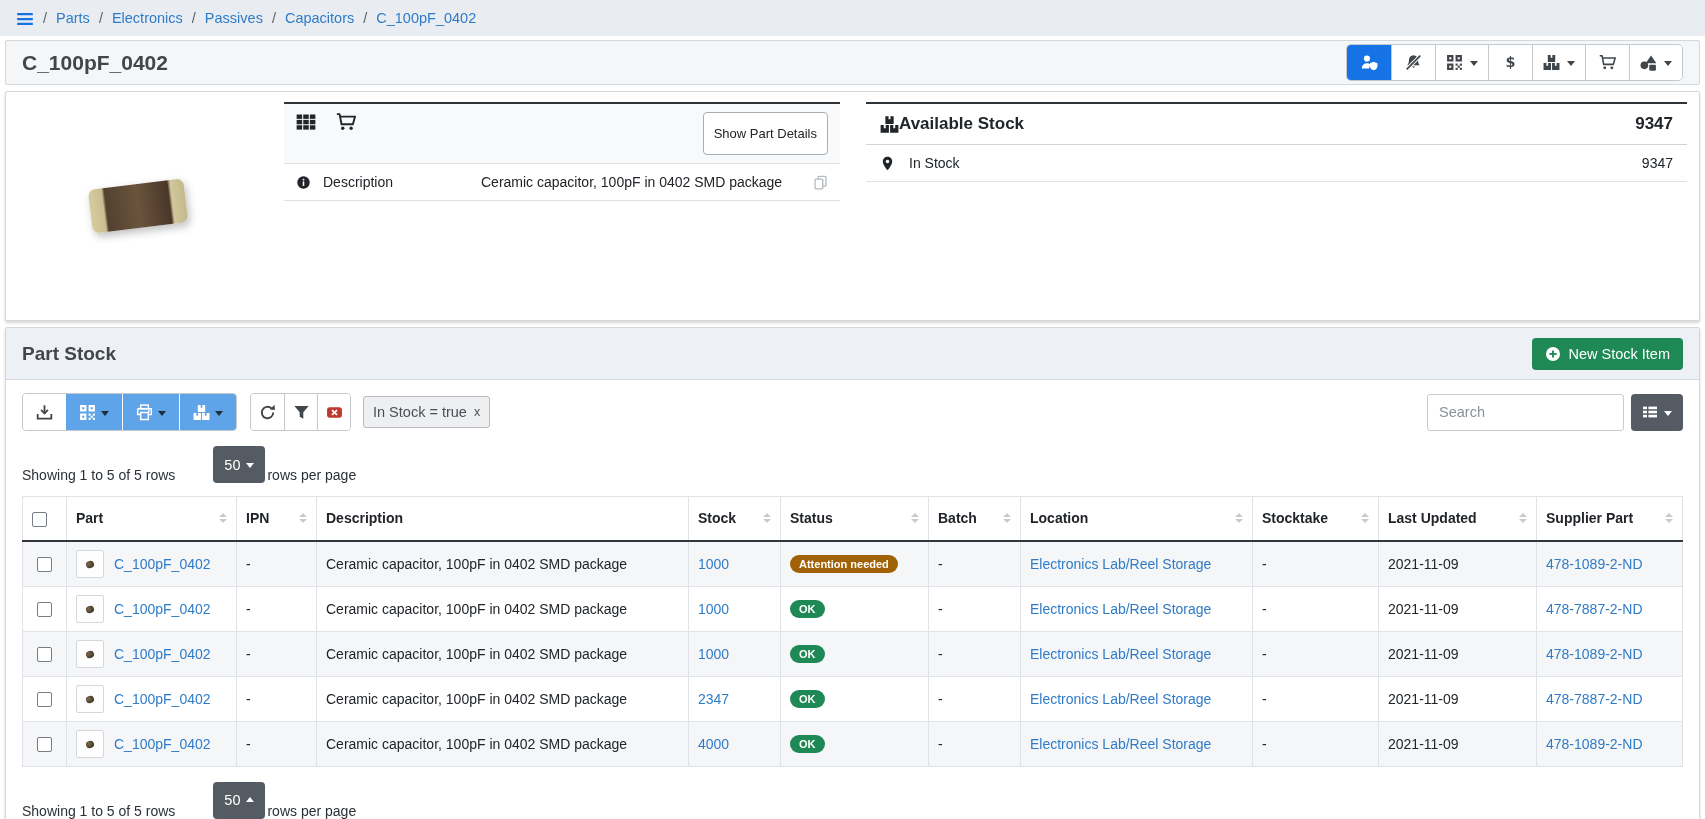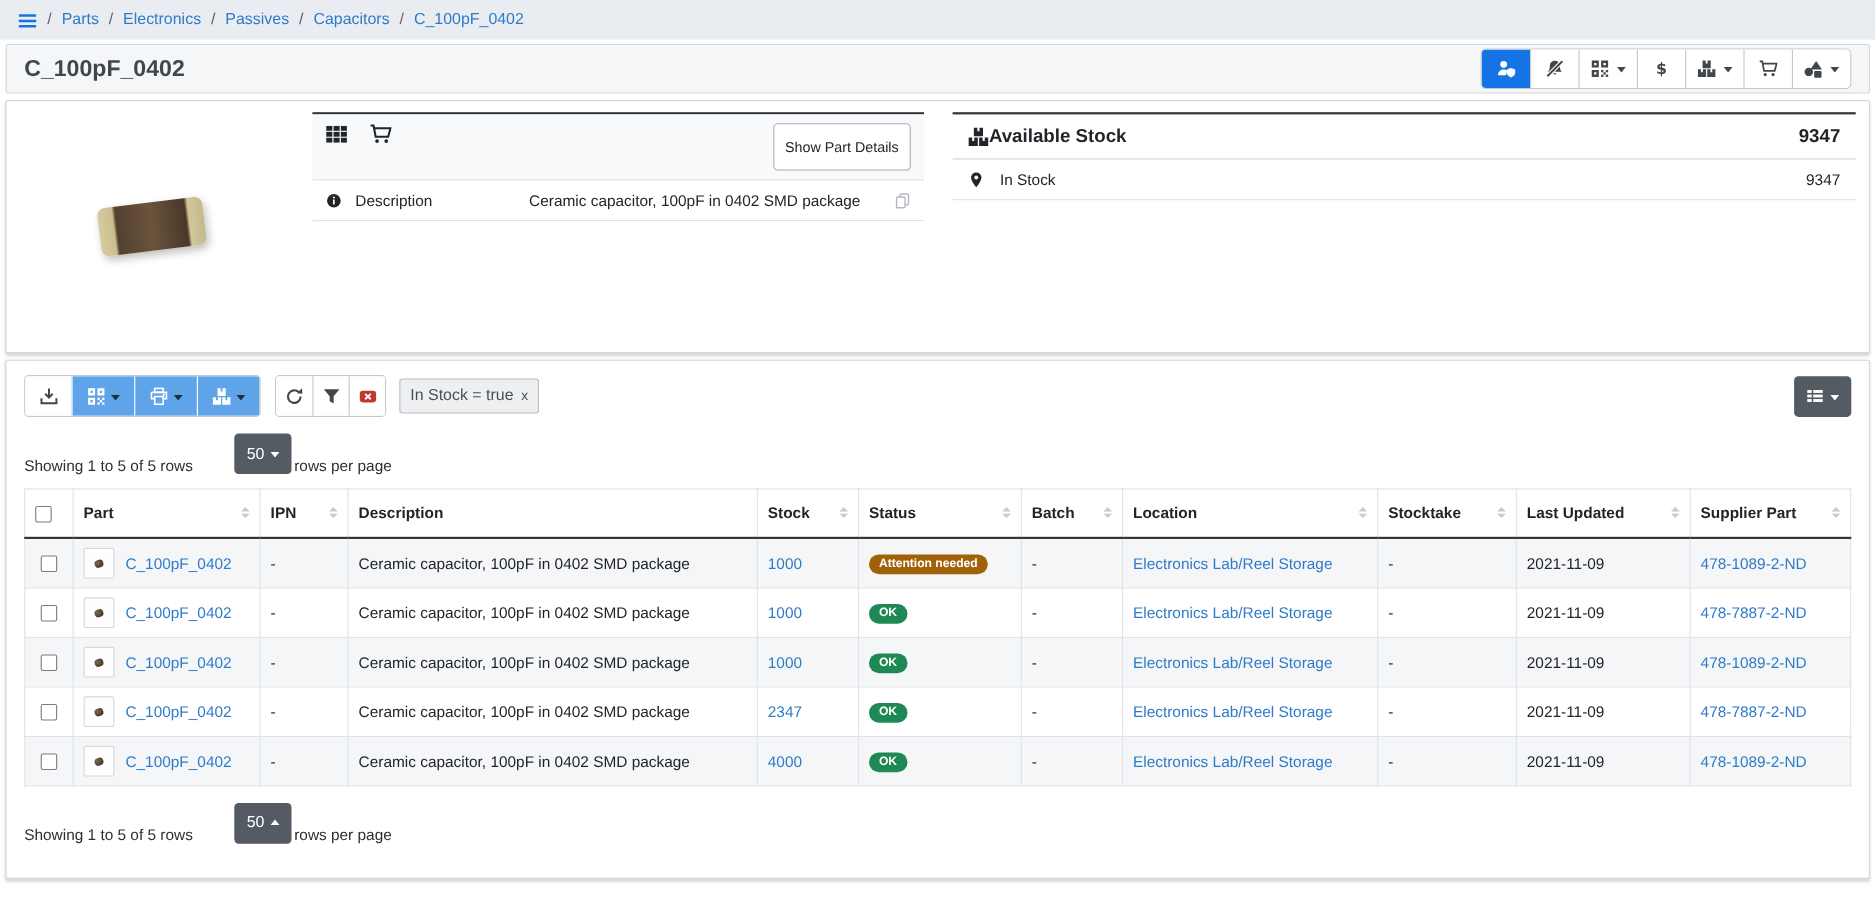--- a/index.html
+++ b/index.html
@@ -337,20 +337,33 @@
             </svg>
           </span>
           <span>In Stock</span>
           <span class="val">9347</span>
         </div>
       </div>
   </div>
 </div>
 
 <div class="card">
+  <div class="section-header">
+    <div class="section-title">Part Stock</div>
+    <button class="green-btn">
+      <span id="plus-icon">
+          <svg viewBox="0 0 16 16">
+            <circle cx="8" cy="8" r="7" fill="#fff"></circle>
+            <line x1="8" y1="4.4" x2="8" y2="11.6" stroke="#1e8955" stroke-width="1.9"></line>
+            <line x1="4.4" y1="8" x2="11.6" y2="8" stroke="#1e8955" stroke-width="1.9"></line>
+          </svg>
+        </span>
+      <span>New Stock Item</span>
+    </button>
+  </div>
 
   <div class="section-body">
     <div class="table-toolbar">
       <div class="btn-group2" id="toolbar-left">
           <div class="tb-btn">
             <span>
               <svg viewBox="0 0 16 16" fill="none" stroke="currentColor" stroke-width="1.7">
                 <line x1="8" y1="1.2" x2="8" y2="8.6"></line>
                 <polyline points="4.8,5.6 8,8.9 11.2,5.6"></polyline>
                 <path d="M1.6 9.4v4.4h12.8V9.4"></path>
@@ -416,20 +429,21 @@
                 <line x1="10.4" y1="5.7" x2="5.6" y2="10.3" stroke="#fff" stroke-width="1.6"></line>
               </svg>
             </span>
           </div>
         </div>
       <div class="filter-chip">
         <span>In Stock = true</span>
         <span class="x">x</span>
       </div>
       <span class="spacer"></span>
+      <input class="search-input" placeholder="Search" style="">
       <button class="dark-btn view-toggle">
         <span id="view-icon">
             <svg viewBox="0 0 16 16" fill="currentColor">
               <rect x="1" y="2.6" width="4" height="2.6"></rect>
               <rect x="6.4" y="2.6" width="8.6" height="2.6"></rect>
               <rect x="1" y="6.7" width="4" height="2.6"></rect>
               <rect x="6.4" y="6.7" width="8.6" height="2.6"></rect>
               <rect x="1" y="10.8" width="4" height="2.6"></rect>
               <rect x="6.4" y="10.8" width="8.6" height="2.6"></rect>
             </svg>

